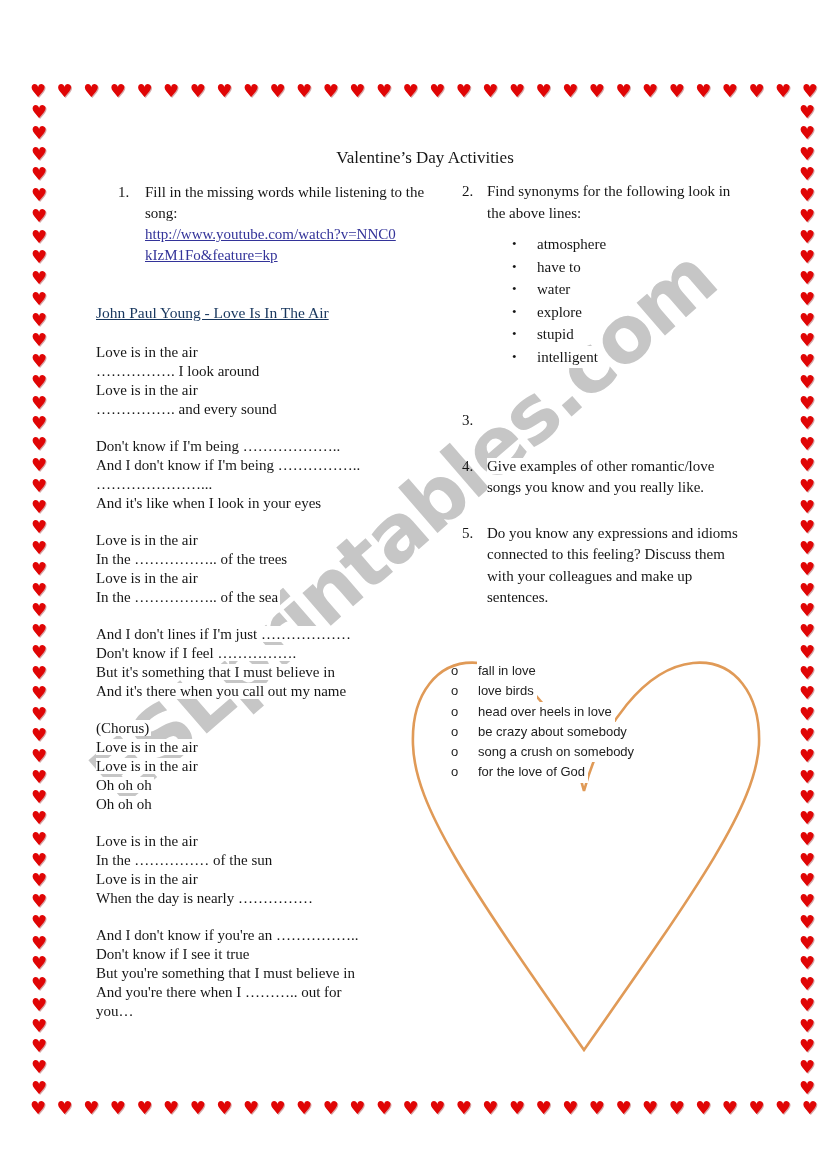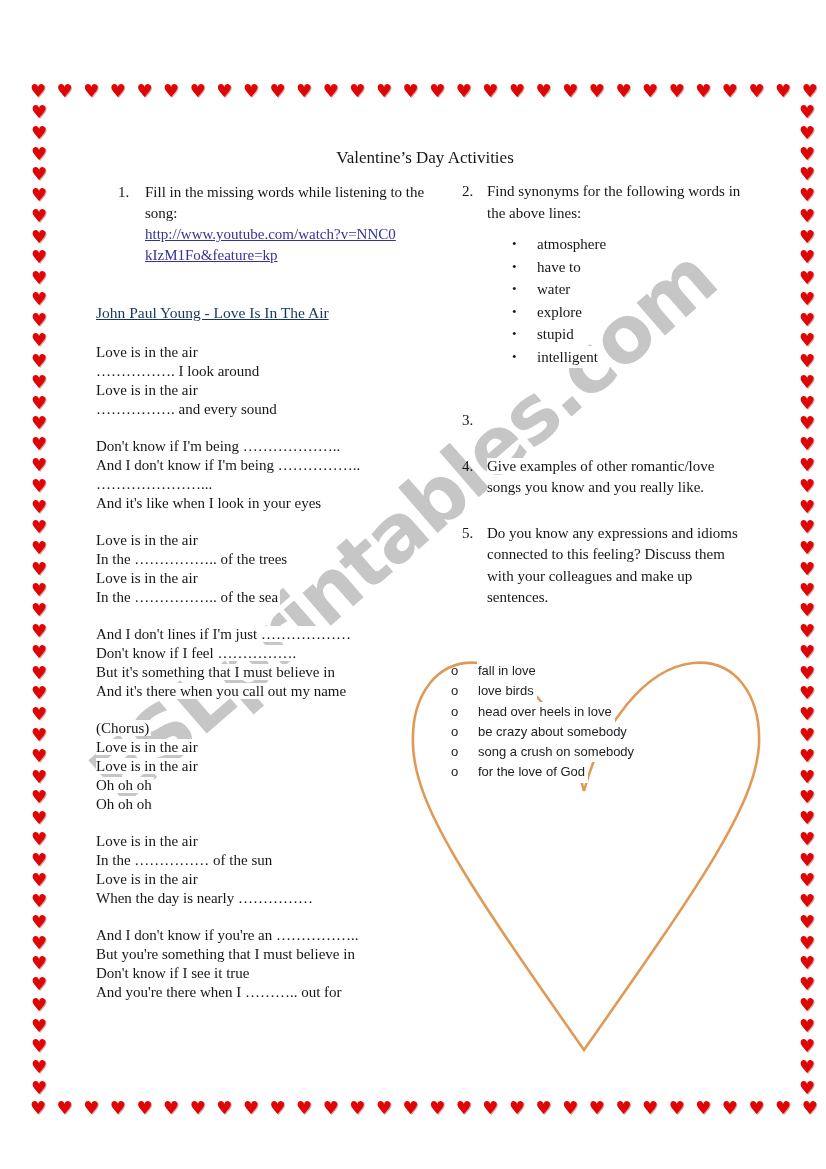--- a/index.html
+++ b/index.html
@@ -285,32 +285,33 @@
             <div class="lyric-line"><span class="lbg">Oh oh oh</span></div>
           </div>
           <div class="stanza">
             <div class="lyric-line"><span class="lbg">Love is in the air</span></div>
             <div class="lyric-line"><span class="lbg">In the …………… of the sun</span></div>
             <div class="lyric-line"><span class="lbg">Love is in the air</span></div>
             <div class="lyric-line"><span class="lbg">When the day is nearly ……………</span></div>
           </div>
           <div class="stanza">
             <div class="lyric-line"><span class="lbg">And I don't know if you're an ……………..</span></div>
+            <div class="lyric-line"><span class="lbg">Don't know if I see it true</span></div>
             <div class="lyric-line"><span class="lbg">But you're something that I must believe in</span></div>
-            <div class="lyric-line"><span class="lbg">Don't know if I see it true</span></div>
             <div class="lyric-line"><span class="lbg">And you're there when I ……….. out for</span></div>
+            <div class="lyric-line"><span class="lbg">you…</span></div>
           </div>
         </div>
     </div>
 
     <div class="col-right">
       <div id="tasks">
           <div class="numbered-item">
             <span class="num">2.</span>
-            <div class="itext"><span class="lbg">Find synonyms for the following words in the above lines:</span><ul class="bullets">
+            <div class="itext"><span class="lbg">Find synonyms for the following look in the above lines:</span><ul class="bullets">
                 <li>
                   <span class="bmark">•</span>
                   <span class="btxt">atmosphere</span>
                 </li>
                 <li>
                   <span class="bmark">•</span>
                   <span class="btxt">have to</span>
                 </li>
                 <li>
                   <span class="bmark">•</span>

